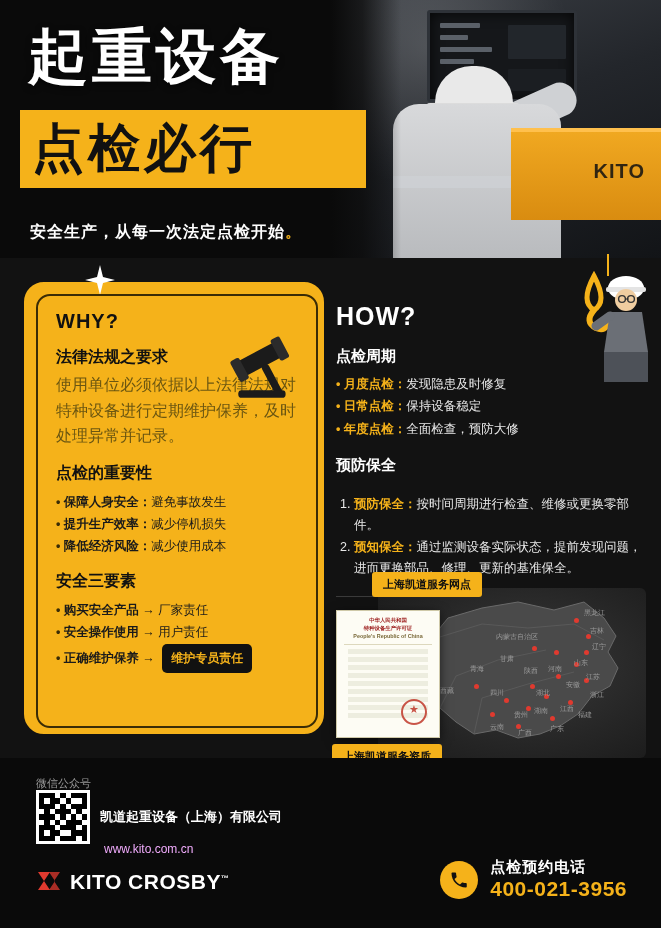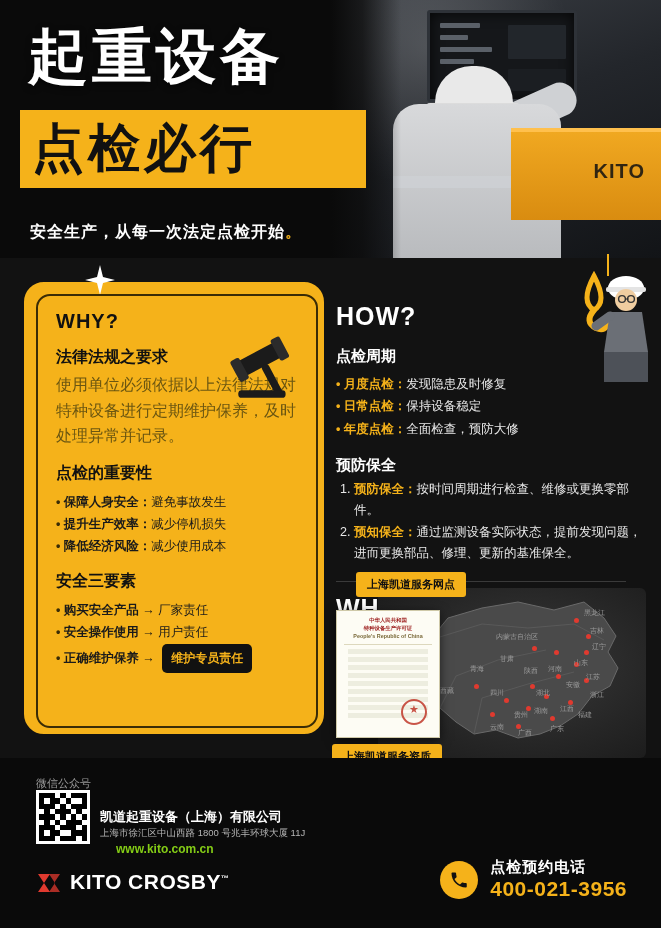--- a/index.html
+++ b/index.html
@@ -136,21 +136,21 @@
   }
 
   
   .right { position:absolute; left:336px; top:44px; width:310px; }
   .r-h-en { font-size:25px; font-weight:900; color:#ffffff; letter-spacing:1px; }
   .r-h-cn { font-size:15px; font-weight:900; color:#ffffff; margin-top:16px; }
   .r-list { margin-top:7px; }
   .r-list li { list-style:none; font-size:12.5px; color:#e8e8e8; line-height:1.78; }
   .r-list li::before { content:"• "; color:#f5b21a; font-weight:bold; }
   .r-list .lbl { color:#f5b21a; font-weight:700; }
-  .r-ol { margin-top:4px; padding-left:18px; }
+  .r-ol { margin-top:19px; padding-left:18px; }
   .r-ol li { font-size:12.5px; color:#e8e8e8; line-height:1.72; }
   .r-ol .lbl { color:#f5b21a; font-weight:700; }
   .divider { margin:16px 0 12px 0; height:1px; background:#3a3a3a; width:290px; }
 
   .worker-icon { position:absolute; right:-8px; top:-48px; width:110px; height:130px; }
 
   
   .map-wrap { position:absolute; left:336px; top:330px; width:312px; height:170px; }
   .map-bg {
     position:absolute; left:42px; top:0; width:268px; height:170px;
@@ -181,22 +181,22 @@
   
   .footer { position:absolute; left:0; top:758px; width:661px; height:170px; background:#0a0a0a; }
   .qr-cap { position:absolute; left:36px; top:18px; font-size:11px; color:#9a9a9a; }
   .qr {
     position:absolute; left:36px; top:32px; width:54px; height:54px; background:#fff; padding:3px;
   }
   .qr-grid { width:100%; height:100%; display:grid; grid-template-columns:repeat(9,1fr); grid-template-rows:repeat(9,1fr); }
   .qr-grid i { background:#000; }
   .co-name { position:absolute; left:100px; top:50px; font-size:13px; font-weight:bold; color:#ffffff; }
   .co-addr { position:absolute; left:100px; top:69px; font-size:9.5px; color:#b5b5b5; }
-  .co-url  { position:absolute; left:116px; top:84px; font-size:12px; font-weight:bold; color:#84cc16; }
-  .brand { position:absolute; left:36px; top:112px; display:flex; align-items:flex-end; gap:8px; }
+  .co-url  { position:absolute; left:104px; top:84px; font-size:12px; font-weight:normal; color:#f0abfc; }
+  .brand { position:absolute; left:36px; top:112px; display:flex; align-items:flex-start; gap:8px; }
   .brand-mark { width:26px; height:22px; position:relative; }
   .brand-txt { font-size:21px; font-weight:900; color:#ffffff; letter-spacing:0.5px; }
   .brand-tm { font-size:8px; color:#ffffff; vertical-align:super; }
   .phone-wrap { position:absolute; right:34px; top:100px; display:flex; align-items:center; gap:12px; }
   .phone-circle {
     width:38px; height:38px; border-radius:50%; background:#f5b21a;
     display:flex; align-items:center; justify-content:center;
   }
   .phone-t1 { font-size:15px; font-weight:bold; color:#ffffff; letter-spacing:1px;}
   .phone-t2 { font-size:21px; font-weight:900; color:#f5b21a; letter-spacing:0.5px; }
@@ -369,21 +369,21 @@
             <div></div>
             <div></div>
             <div></div>
             <div></div>
             <div></div>
             <div></div>
         </div>
         <div class="cert-seal"></div>
       </div>
 
-      <div class="pill" style="left:20px;top:-16px;text-align:center;">上海凯道服务网点</div>
+      <div class="pill" style="left:36px;top:-16px;text-align:center;">上海凯道服务网点</div>
       <div class="pill" style="left:-4px;top:156px;">上海凯道服务资质</div>
     </div>
   </div>
 
   <div class="footer">
     <div class="qr-cap">微信公众号</div>
     <div class="qr">
       <div class="qr-grid">
         <i></i>
           <i></i>
@@ -462,21 +462,20 @@
           <i></i>
           <i style="background:#fff"></i>
           <i></i>
           <i></i>
           <i></i>
           <i style="background:#fff"></i>
           <i></i>
       </div>
     </div>
     <div class="co-name">凯道起重设备（上海）有限公司</div>
-    <div class="co-addr">上海市徐汇区中山西路 1800 号兆丰环球大厦 11J</div>
     <div class="co-url">www.kito.com.cn</div>
 
     <div class="brand">
       <svg class="brand-mark" viewBox="0 0 26 22">
         <path d="M2 2 L14 2 L8 11 L14 20 L2 20 L8 11 Z" fill="#e03a2f"></path>
         <path d="M13 2 L24 2 L18 11 L24 20 L13 20 L19 11 Z" fill="#e03a2f" opacity=".75"></path>
       </svg>
       <div class="brand-txt"><span>KITO CROSBY</span><span class="brand-tm">™</span></div>
     </div>
 

